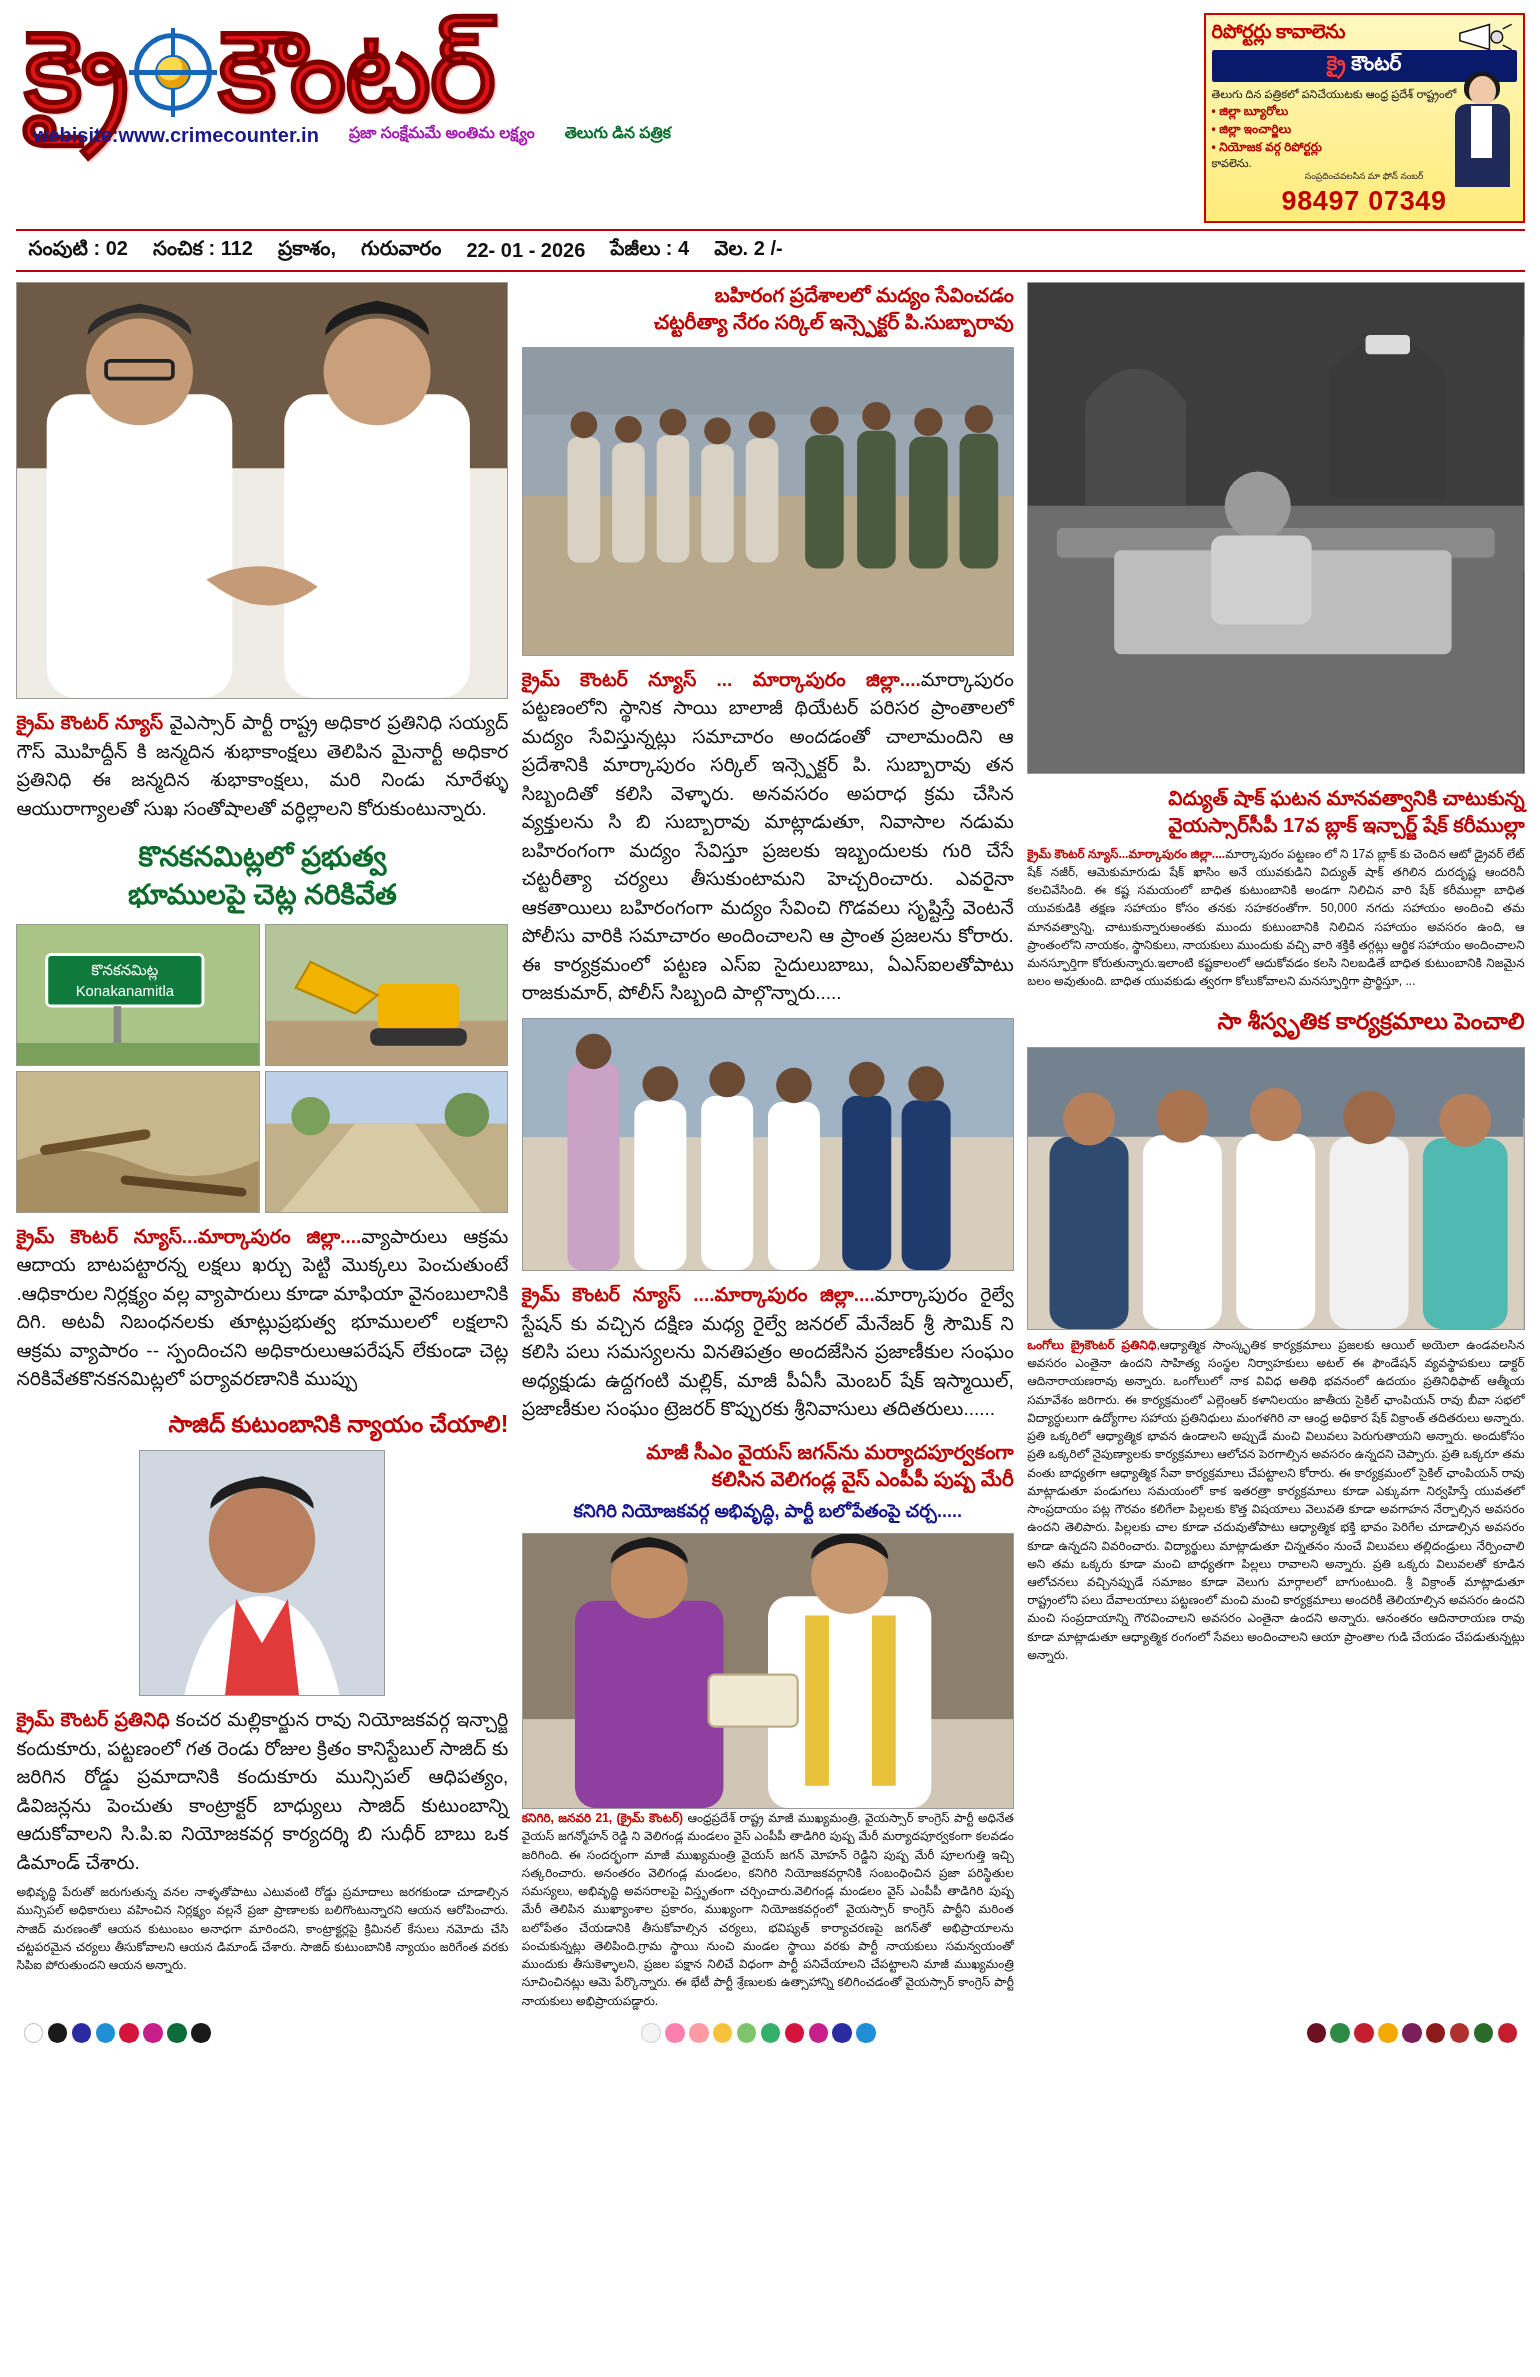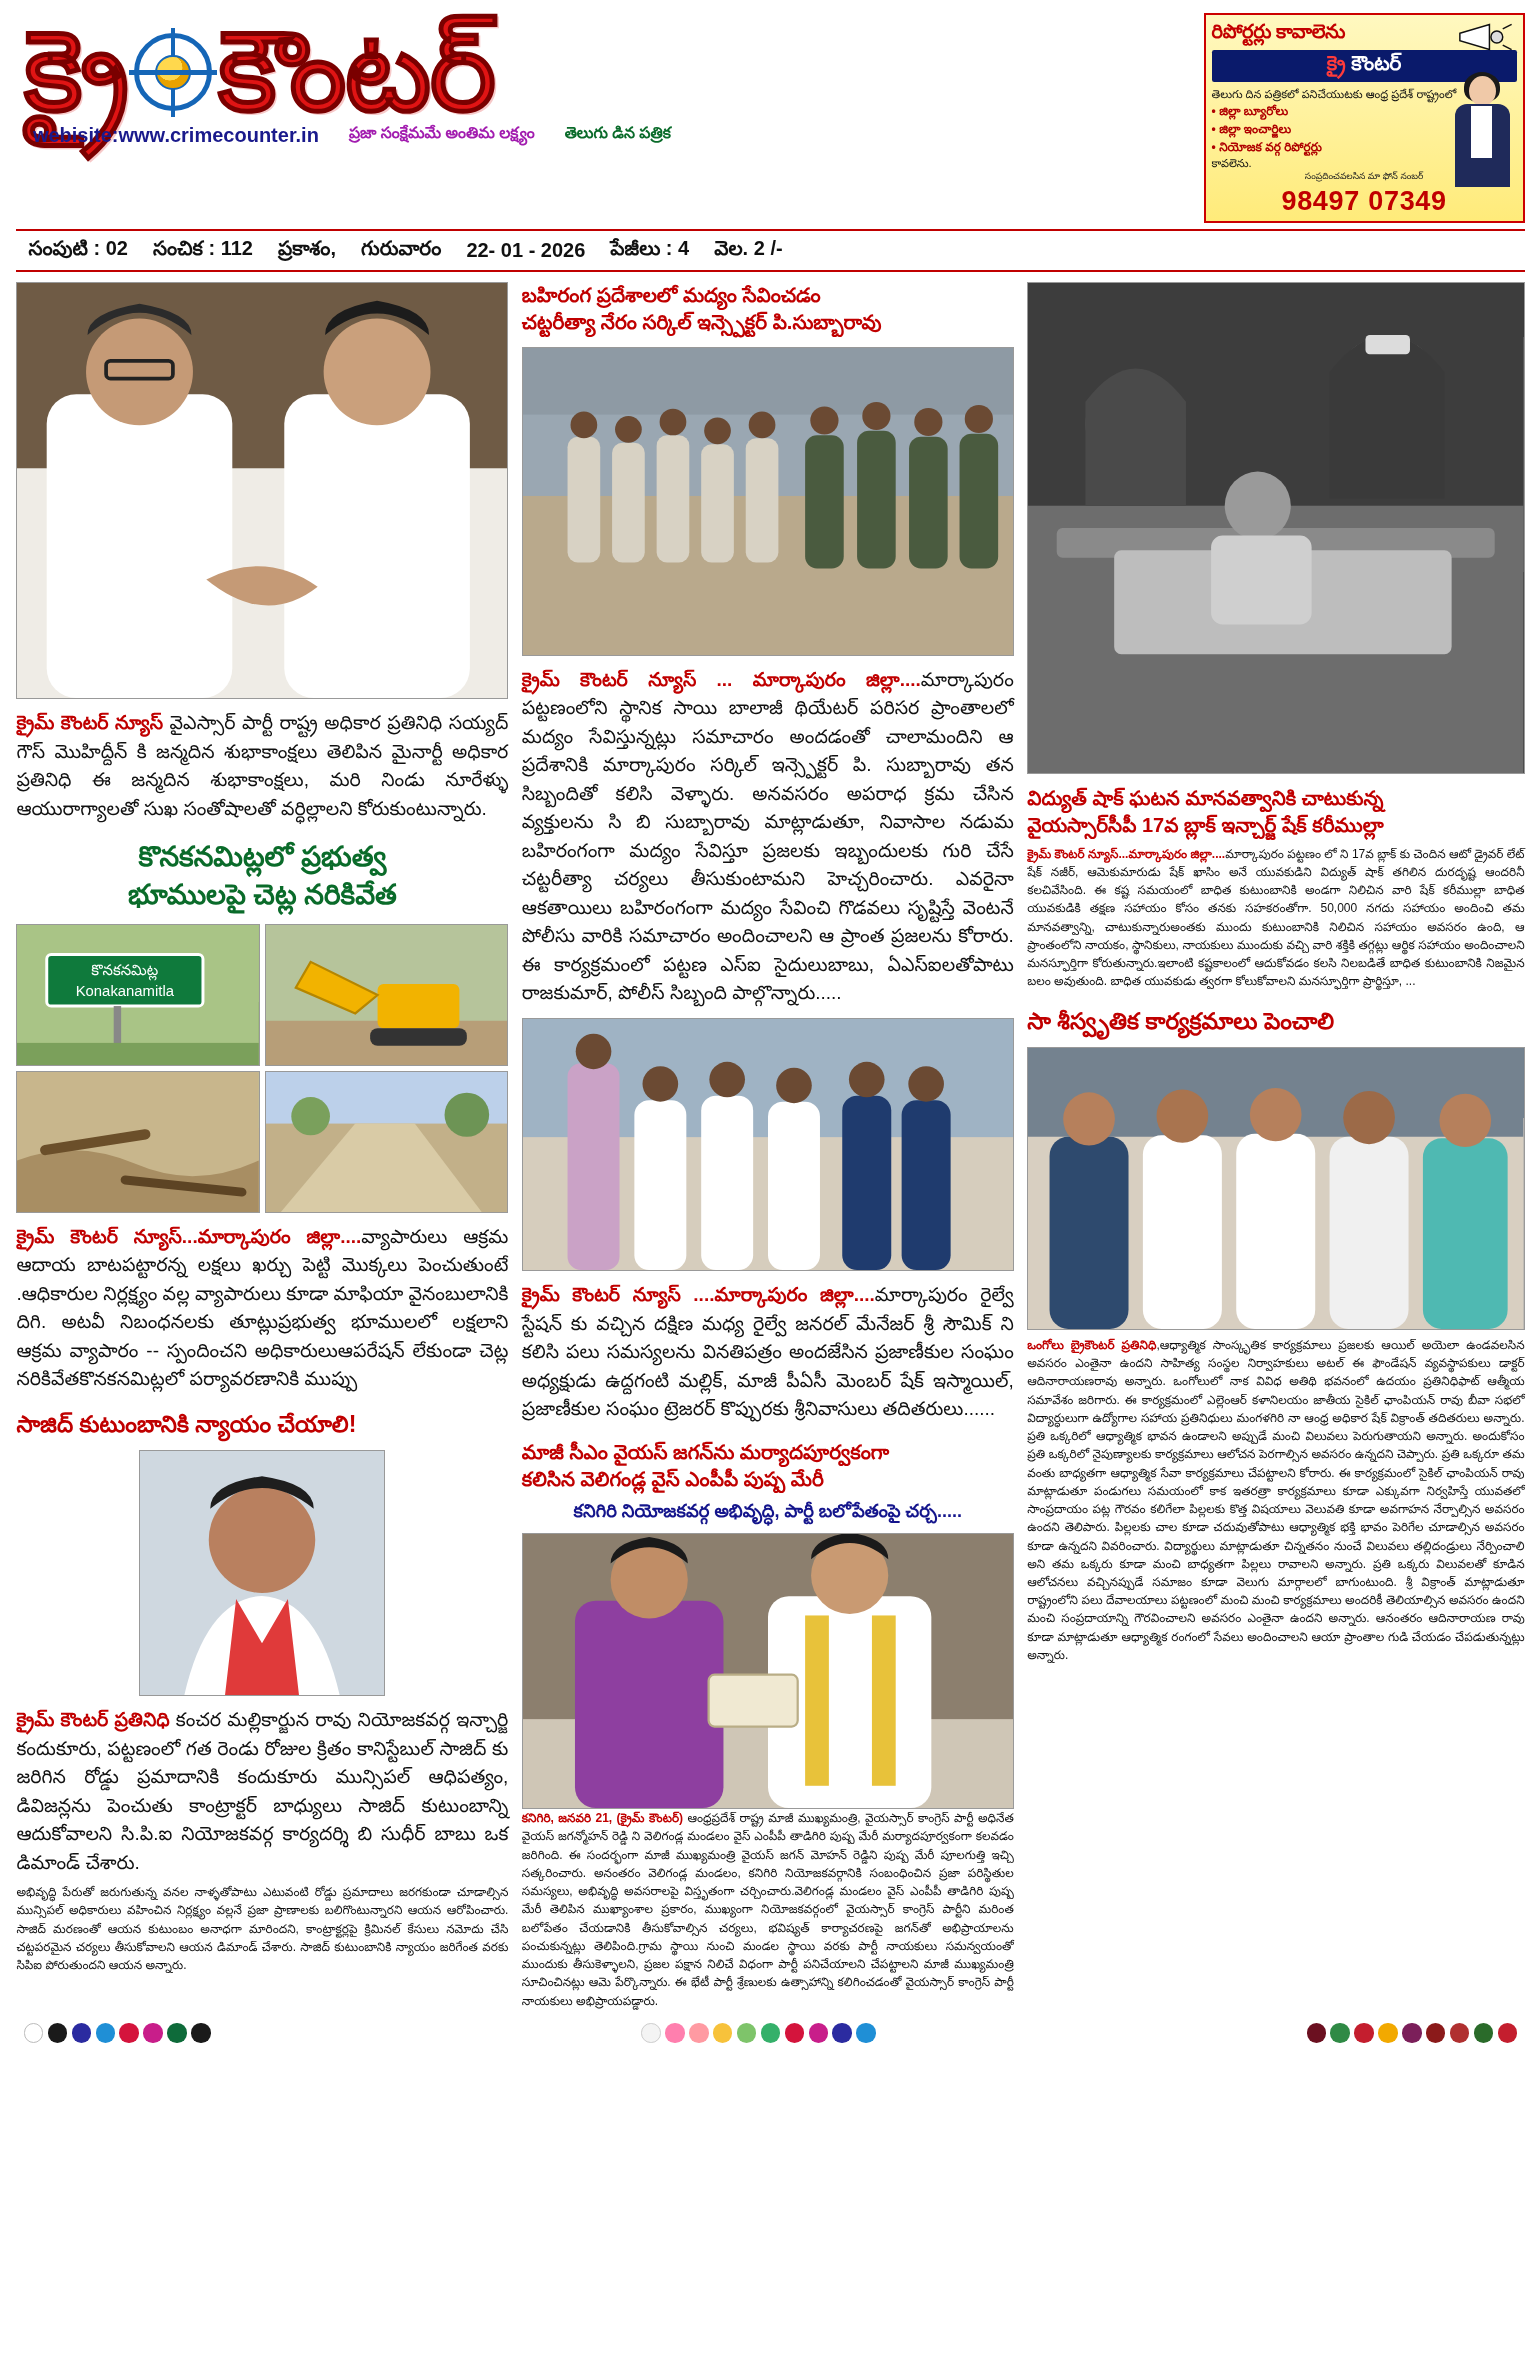--- a/index.html
+++ b/index.html
@@ -164,21 +164,21 @@
     line-height: 1.5;
     text-align: justify;
     margin-top: 10px;
     color: #111;
   }
   .caption .lead { color: #c00000; font-weight: bold; }
 
   .headline-red {
     color: #c00000;
     font-weight: bold;
-    text-align: left;
+    text-align: right;
     line-height: 1.35;
   }
   .headline-blue {
     color: #14158c;
     font-weight: bold;
     text-align: center;
     line-height: 1.35;
   }
   .headline-green {
     color: #0a6b2a;

